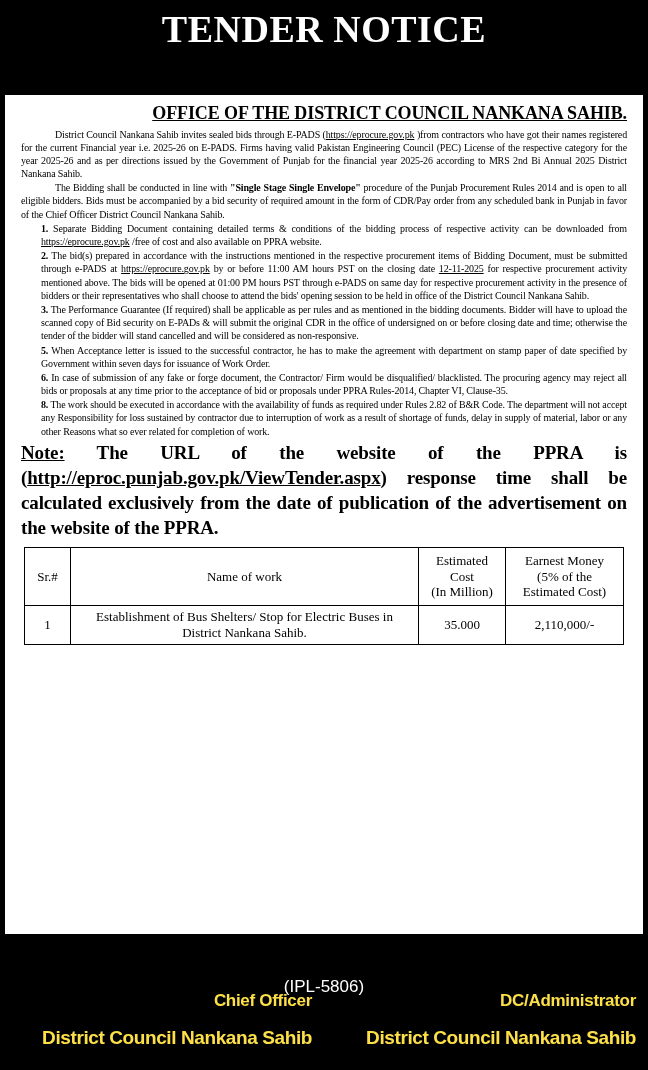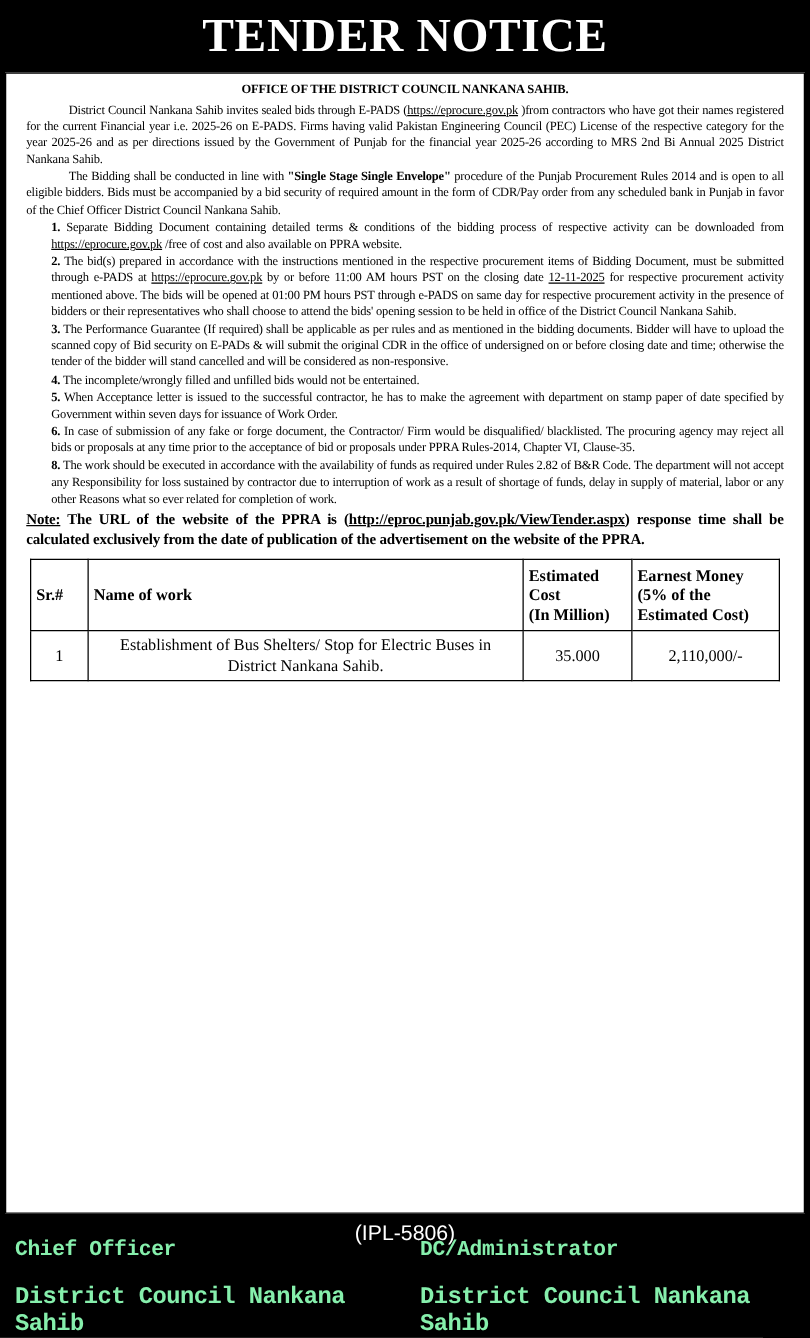--- a/index.html
+++ b/index.html
@@ -16,20 +16,21 @@
   }
 
   
   .page {
     position: relative;
     width: 648px;
     height: 1070px;
     background: #000000;
     display: flex;
     flex-direction: column;
+    gap: 36px;
   }
 
   
   .title-band {
     height: 58px;
     background: #000000;
     display: flex;
     align-items: center;
     justify-content: center;
     flex: 0 0 auto;
@@ -52,23 +53,24 @@
   }
   .notice {
     background: #ffffff;
     border: 1px solid #000000;
     height: 100%;
     padding: 7px 16px 6px 16px;
     overflow: hidden;
   }
 
   .office-head {
-    text-align: center;
-    font-weight: bold;
-    font-size: 10px;
+    text-align: right;
+    font-weight: bold;
+    font-size: 18px;
+    text-decoration: underline;
     margin: 0 0 3px 0;
     line-height: 1.25;
     letter-spacing: -0.1px;
   }
 
   p.para {
     margin: 0 0 1px 0;
     text-align: justify;
     text-justify: inter-word;
     font-size: 10px;
@@ -84,21 +86,21 @@
     padding-left: 20px;
     text-indent: 0;
   }
   .b { font-weight: bold; }
   .u { text-decoration: underline; }
   .lnk { text-decoration: underline; }
 
   p.note {
     margin: 2px 0 0 0;
     text-align: justify;
-    font-size: 12px;
+    font-size: 19px;
     line-height: 1.32;
     font-weight: bold;
     letter-spacing: -0.15px;
   }
 
   
   table.works {
     width: 599px;
     margin: 7px auto 0 auto;
     border-collapse: collapse;
@@ -106,22 +108,22 @@
   }
   table.works th,
   table.works td {
     border: 1px solid #000000;
     font-size: 13px;
     padding: 3px 5px;
     line-height: 1.25;
     vertical-align: middle;
   }
   table.works th {
-    font-weight: bold;
-    text-align: left;
+    font-weight: normal;
+    text-align: center;
     line-height: 1.2;
     padding: 5px 4px;
   }
   table.works td.sr { text-align: center; width: 46px; }
   table.works td.work { text-align: center; }
   table.works td.cost,
   table.works td.earnest { text-align: center; }
   col.c-sr     { width: 46px; }
   col.c-work   { width: 348px; }
   col.c-cost   { width: 87px; }
@@ -150,23 +152,23 @@
   .sign-row {
     position: absolute;
     top: 18px;
     left: 0;
     right: 0;
     display: flex;
     justify-content: space-around;
     align-items: flex-start;
   }
   .sign-block {
-    text-align: left;
-    font-family: Liberation Mono, monospace;
-    color: #86efac;
+    text-align: right;
+    font-family: Liberation Sans, sans-serif;
+    color: #fde047;
     line-height: 1.14;
   }
   .sign-block .role {
     display: block;
     font-weight: bold;
     font-size: 17px;
     letter-spacing: -0.3px;
   }
   .sign-block .org {
     display: block;
@@ -195,21 +197,20 @@
       <p class="para indent"><span>District Council Nankana Sahib invites sealed bids through E-PADS (</span><span class="lnk">https://eprocure.gov.pk</span><span> )from contractors who have got their names registered for the current Financial year i.e. 2025-26 on E-PADS. Firms having valid Pakistan Engineering Council (PEC) License of the respective category for the year 2025-26 and as per directions issued by the Government of Punjab for the financial year 2025-26 according to MRS 2nd Bi Annual 2025 District Nankana Sahib.</span></p>
 
       <p class="para indent"><span>The Bidding shall be conducted in line with </span><span class="b">"Single Stage Single Envelope"</span><span> procedure of the Punjab Procurement Rules 2014 and is open to all eligible bidders. Bids must be accompanied by a bid security of required amount in the form of CDR/Pay order from any scheduled bank in Punjab in favor of the Chief Officer District Council Nankana Sahib.</span></p>
 
       <p class="para num hang"><span class="b">1.</span><span> Separate Bidding Document containing detailed terms &amp; conditions of the bidding process of respective activity can be downloaded from </span><span class="lnk">https://eprocure.gov.pk</span><span> /free of cost and also available on PPRA website.</span></p>
 
       <p class="para num hang"><span class="b">2.</span><span> The bid(s) prepared in accordance with the instructions mentioned in the respective procurement items of Bidding Document, must be submitted through e-PADS at </span><span class="lnk">https://eprocure.gov.pk</span><span> by or before 11:00 AM hours PST on the closing date </span><span class="u">12-11-2025</span><span> for respective procurement activity mentioned above. The bids will be opened at 01:00 PM hours PST through e-PADS on same day for respective procurement activity in the presence of bidders or their representatives who shall choose to attend the bids' opening session to be held in office of the District Council Nankana Sahib.</span></p>
 
       <p class="para num hang"><span class="b">3.</span><span> The Performance Guarantee (If required) shall be applicable as per rules and as mentioned in the bidding documents. Bidder will have to upload the scanned copy of Bid security on E-PADs &amp; will submit the original CDR in the office of undersigned on or before closing date and time; otherwise the tender of the bidder will stand cancelled and will be considered as non-responsive.</span></p>
 
-      <p class="para num hang"><span class="b">4.</span><span> The incomplete/wrongly filled and unfilled bids would not be entertained.</span></p>
 
       <p class="para num hang"><span class="b">5.</span><span> When Acceptance letter is issued to the successful contractor, he has to make the agreement with department on stamp paper of date specified by Government within seven days for issuance of Work Order.</span></p>
 
       <p class="para num hang"><span class="b">6.</span><span> In case of submission of any fake or forge document, the Contractor/ Firm would be disqualified/ blacklisted. The procuring agency may reject all bids or proposals at any time prior to the acceptance of bid or proposals under PPRA Rules-2014, Chapter VI, Clause-35.</span></p>
 
 
       <p class="para num hang"><span class="b">8.</span><span> The work should be executed in accordance with the availability of funds as required under Rules 2.82 of B&amp;R Code. The department will not accept any Responsibility for loss sustained by contractor due to interruption of work as a result of shortage of funds, delay in supply of material, labor or any other Reasons what so ever related for completion of work.</span></p>
 
 
       <p class="note"><span class="u">Note:</span><span> The URL of the website of the PPRA is (</span><span class="lnk">http://eproc.punjab.gov.pk/ViewTender.aspx</span><span>) response time shall be calculated exclusively from the date of publication of the advertisement on the website of the PPRA.</span></p>

